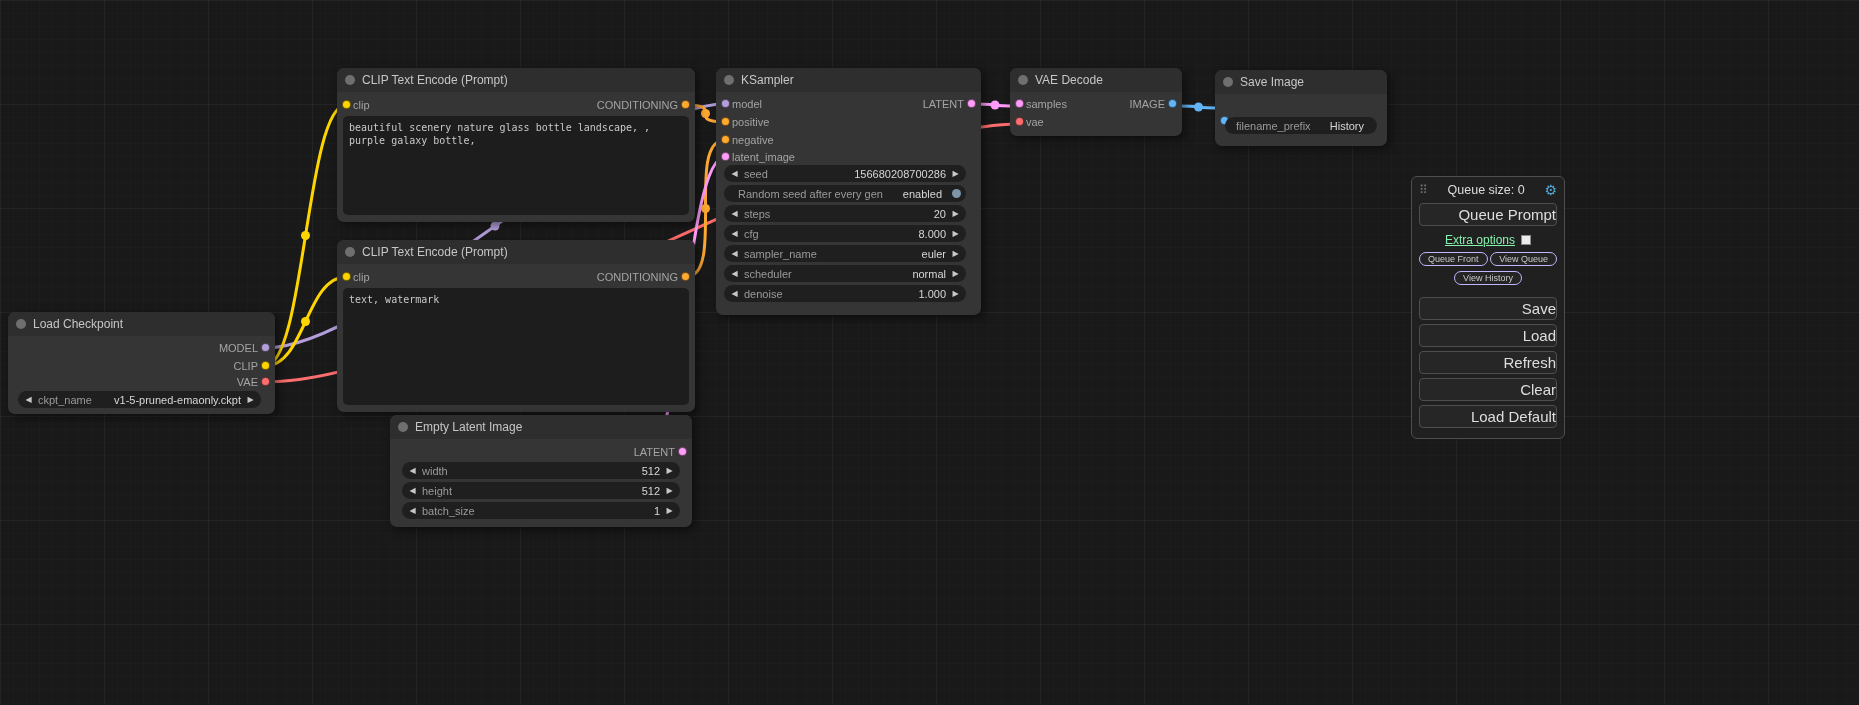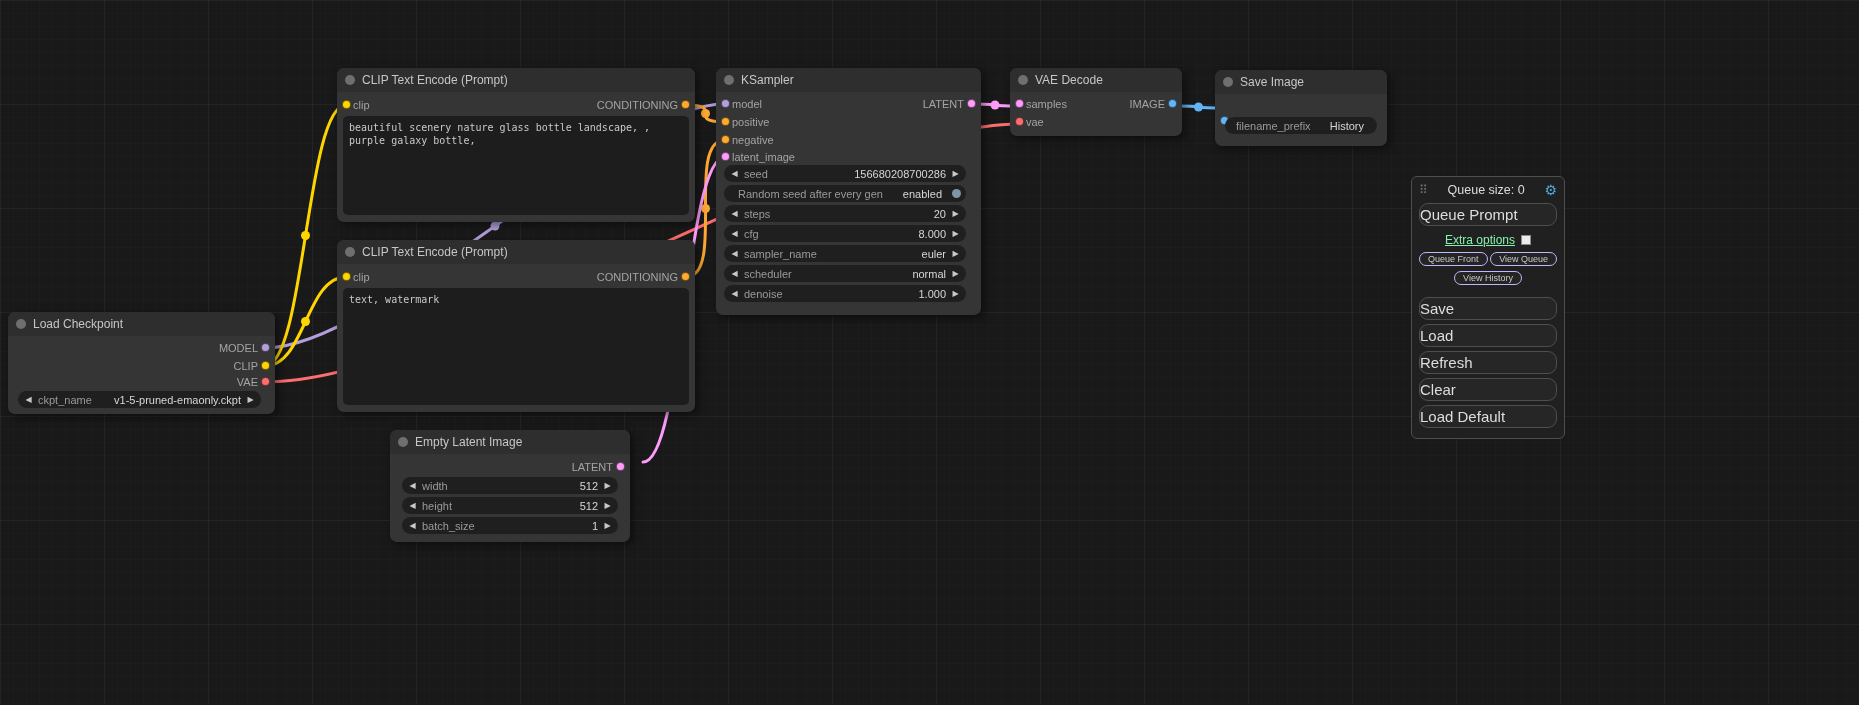--- a/index.html
+++ b/index.html
@@ -57,22 +57,22 @@
     background:#202020; border:1px solid #4e4e4e; border-radius:6px;
     padding:4px 7px 10px; color:#ccc;
   }
   .mhead { display:flex; align-items:center; height:18px; margin-bottom:1px; }
   .mdrag { color:#6e6e6e; font-size:12px; cursor:grab; }
   .mqueue { flex:1; text-align:center; font-size:12.5px; color:#dcdcdc; }
   .mgear { color:#4fa8d8; font-size:14px; cursor:pointer; }
   button { font-family:"Liberation Sans",sans-serif; cursor:pointer; }
   .bigbtn {
     display:block; width:100%; height:23px; margin-top:4px;
-    background:#262626; border:1px solid #4e4e4e; border-radius:9px;
-    color:#dedede; font-size:15px; text-align:left; line-height:20px;
+    background:#262626; border:1px solid #4e4e4e; border-radius:4px;
+    color:#dedede; font-size:15px; text-align:right; line-height:20px;
   }
   .extra { display:flex; justify-content:center; align-items:center; gap:6px; margin-top:7px; font-size:12px; color:#86efac; height:14px;text-decoration:underline; }
   .chk { width:10px; height:10px; background:#ececec; border:1px solid #8a8a8a; display:inline-block; cursor:pointer; }
   .smallrow { display:flex; justify-content:space-between; margin-top:5px; }
   .smallrow.center { justify-content:center; }
   .smallbtn {
     background:#242424; border:1px solid #c4b5fd; border-radius:8px;
     color:#c8c8c8; font-size:9px; padding:1px 8px; height:14px; line-height:10px;
   }
   .gap-top { margin-top:12px; }
@@ -148,21 +148,21 @@
     </div>
     <div class="srow" style="top:30px">
       <span class="pdot l" style="background: rgb(255, 213, 0);"></span>
       <span class="inlab">clip</span>
       <span class="outlab">CONDITIONING</span>
       <span class="pdot r" style="background: rgb(255, 169, 49);"></span>
     </div>
     <div class="ta" style="left:6px;right:6px;top:48px;height:117px">text, watermark</div>
   </div>
 
-  <div class="node" style="left:390px;top:430px;width:240px;height:112px">
+  <div class="node" style="left:390px;top:415px;width:302px;height:112px">
     <div class="ntitle">
       <span class="tdot"></span>
       <span>Empty Latent Image</span>
     </div>
     <div class="srow" style="top:30px">
       <span class="outlab">LATENT</span>
       <span class="pdot r" style="background: rgb(255, 156, 249);"></span>
     </div>
     <div class="widget" style="top:47px;left:12px;right:12px">
       <span class="warr">◀</span>

